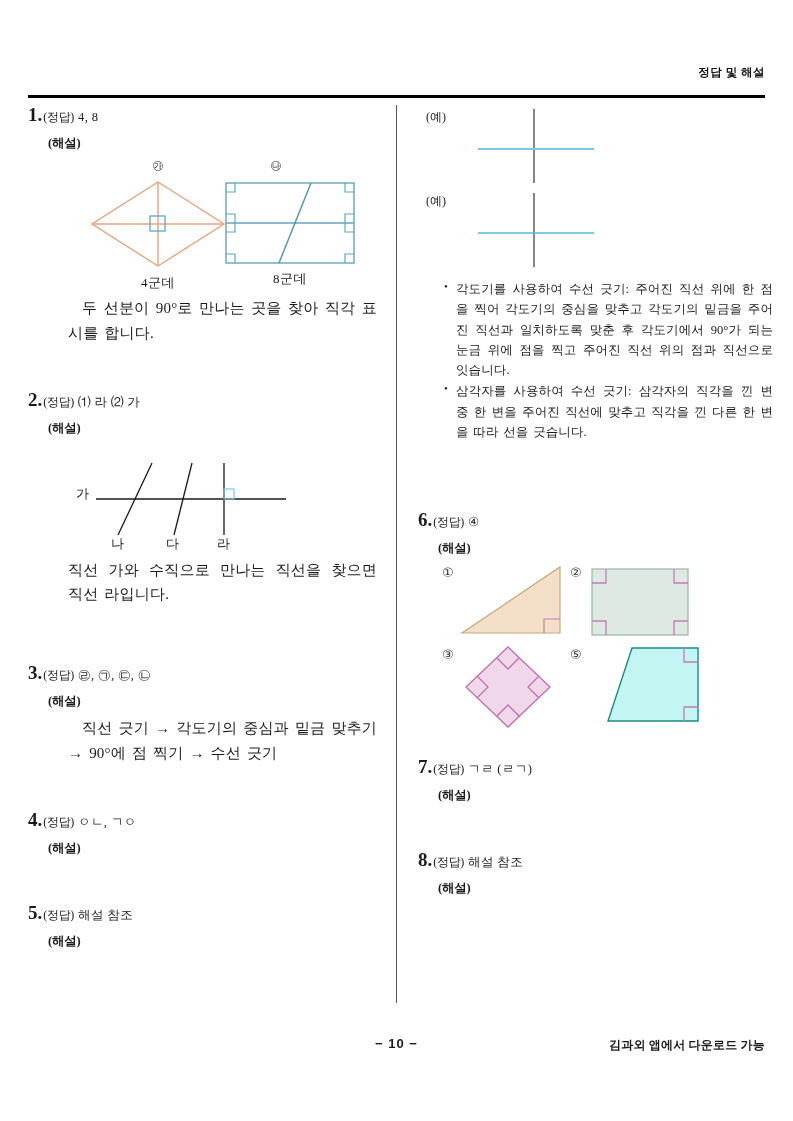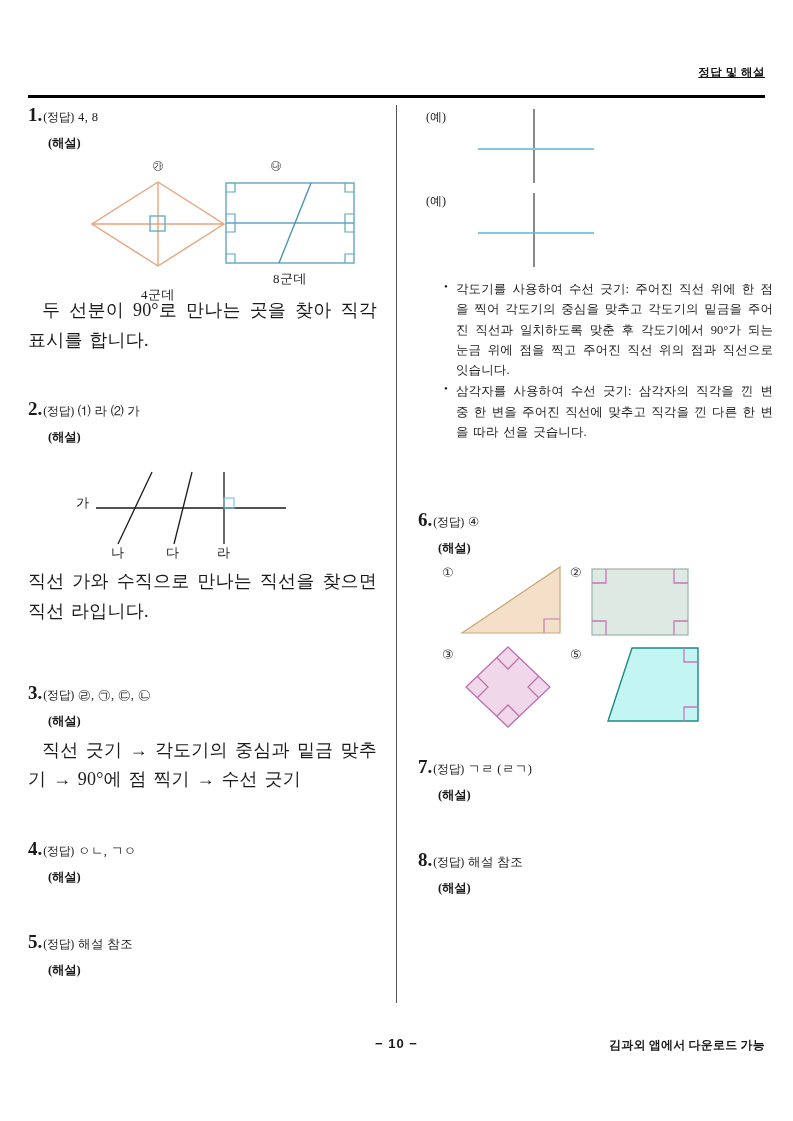--- a/index.html
+++ b/index.html
@@ -23,21 +23,20 @@
     left: 28px;
     right: 28px;
     height: 22px;
     text-align: right;
   }
   .page-header .header-title {
     font-size: 11.5px;
     font-weight: bold;
     letter-spacing: 0.5px;
     color: #111;
-    text-decoration: underline;
   }
   .header-rule {
     position: absolute;
     top: 95px;
     left: 28px;
     right: 28px;
     height: 3px;
     border-top: 2px solid #000;
     border-bottom: 1px solid #000;
     box-sizing: border-box;
@@ -85,22 +84,23 @@
     text-align: center;
   }
   .sol-label {
     font-size: 12.5px;
     font-weight: bold;
     margin-left: 20px;
     margin-top: 9px;
     letter-spacing: -0.2px;
   }
   .sol-body {
-    font-size: 18px;
+    font-size: 15px;
     line-height: 1.65;
+    margin-left: 40px;
     margin-right: 6px;
     margin-top: 6px;
     text-align: justify;
     text-justify: inter-character;
     letter-spacing: 0.2px;
     word-spacing: 2px;
   }
   .sol-body.indent { text-indent: 14px; }
 
   .bullet-list {
@@ -262,21 +262,21 @@
           <path d="M131,14 L122,14 L122,5"></path>
           <path d="M3,76 L12,76 L12,85"></path>
           <path d="M131,76 L122,76 L122,85"></path>
           <path d="M3,36 L12,36 L12,45"></path>
           <path d="M3,54 L12,54 L12,45"></path>
           <path d="M131,36 L122,36 L122,45"></path>
           <path d="M131,54 L122,54 L122,45"></path>
         </g>
       </svg>
 
-      <span class="fig-caption-bot" style="left:65px; top:128px;text-align:center;">4군데</span>
+      <span class="fig-caption-bot" style="left:65px; top:116px;text-align:center;">4군데</span>
       <span class="fig-caption-bot" style="left:197px; top:112px;">8군데</span>
     </div>
 
     <div class="sol-body indent">두 선분이 90°로 만나는 곳을 찾아 직각 표시를 합니다.</div>
   </div>
 
   <div class="problem" style="margin-top:44px;">
     <div class="ans-line">
       <span class="qnum">2.</span>
       <span class="ans-label">(정답)</span>

